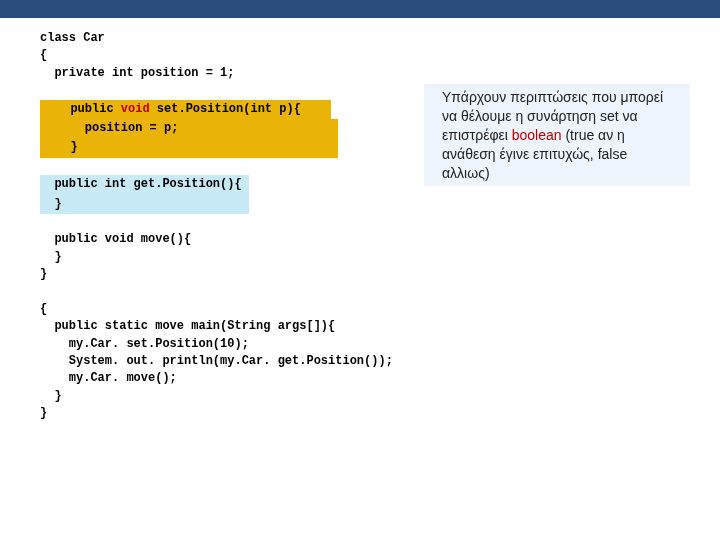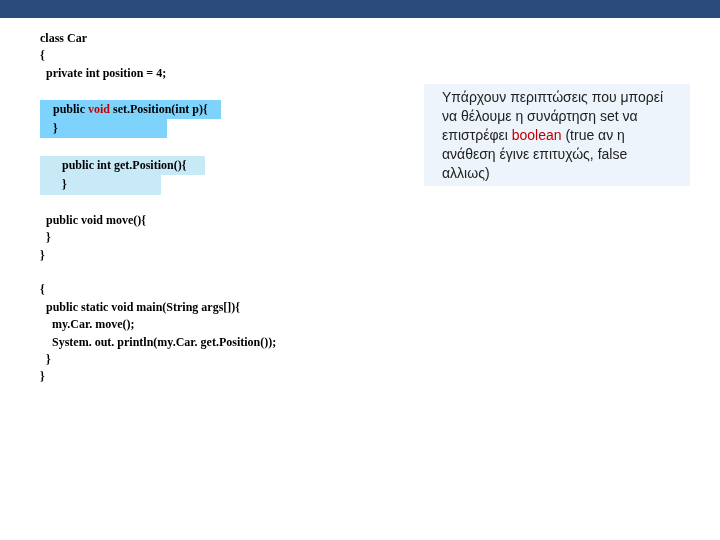--- a/index.html
+++ b/index.html
@@ -18,34 +18,33 @@
     height: 18px;
     background: #2a4b7c;
   }
   .code-area {
     position: absolute;
     left: 40px;
     top: 30px;
     width: 420px;
     line-height: 1.45;
     font-weight: bold;
-    font-family: Liberation Serif, serif;
   }
   .code-line {
     white-space: pre;
   }
   .hl-yellow {
-    background: #7dd3fc;
+    background: #eab308;
     display: inline-block;
-    padding: 1px 7px;
+    padding: 1px 16px;
   }
   .hl-cyan {
     background: #c8eaf7;
     display: inline-block;
-    padding: 1px 16px;
+    padding: 1px 0;
   }
   .kw-void { color: #c00000; }
   .note-box {
     position: absolute;
     right: 30px;
     top: 84px;
     width: 230px;
     background: #edf4fb;
     padding: 4px 18px;
     font-family: Arial, sans-serif;
@@ -56,35 +55,37 @@
   .note-box .boolean { color: #c00000; }
 </style>
 </head>
 <body>
 
 <div class="top-bar"></div>
 
 <div class="code-area">
   <div class="code-line">class Car</div>
   <div class="code-line">{</div>
-  <div class="code-line">  private int position = 4;</div>
+  <div class="code-line">  private int position = 1;</div>
   <div class="code-line">&nbsp;</div>
   <div class="code-line"><span class="hl-yellow"><span>  public </span><span class="kw-void">void</span><span> set.Position(int p){  </span></span></div>
+  <div class="code-line"><span class="hl-yellow">    position = p;                    </span></div>
   <div class="code-line"><span class="hl-yellow">  }                                  </span></div>
   <div class="code-line">&nbsp;</div>
   <div class="code-line"><span class="hl-cyan">  public int get.Position(){ </span></div>
   <div class="code-line"><span class="hl-cyan">  }                          </span></div>
   <div class="code-line">&nbsp;</div>
   <div class="code-line">  public void move(){</div>
   <div class="code-line">  }</div>
   <div class="code-line">}</div>
   <div class="code-line">&nbsp;</div>
   <div class="code-line">{</div>
-  <div class="code-line">  public static void main(String args[]){</div>
+  <div class="code-line">  public static move main(String args[]){</div>
+  <div class="code-line">    my.Car. set.Position(10);</div>
+  <div class="code-line">    System. out. println(my.Car. get.Position());</div>
   <div class="code-line">    my.Car. move();</div>
-  <div class="code-line">    System. out. println(my.Car. get.Position());</div>
   <div class="code-line">  }</div>
   <div class="code-line">}</div>
 </div>
 
 <div class="note-box">
   <span>Υπάρχουν περιπτώσεις που μπορεί να θέλουμε η συνάρτηση set να επιστρέφει </span><span class="boolean">boolean</span><span> (true αν η ανάθεση έγινε επιτυχώς, false αλλιως)</span>
 </div>
 
 </body></html>

